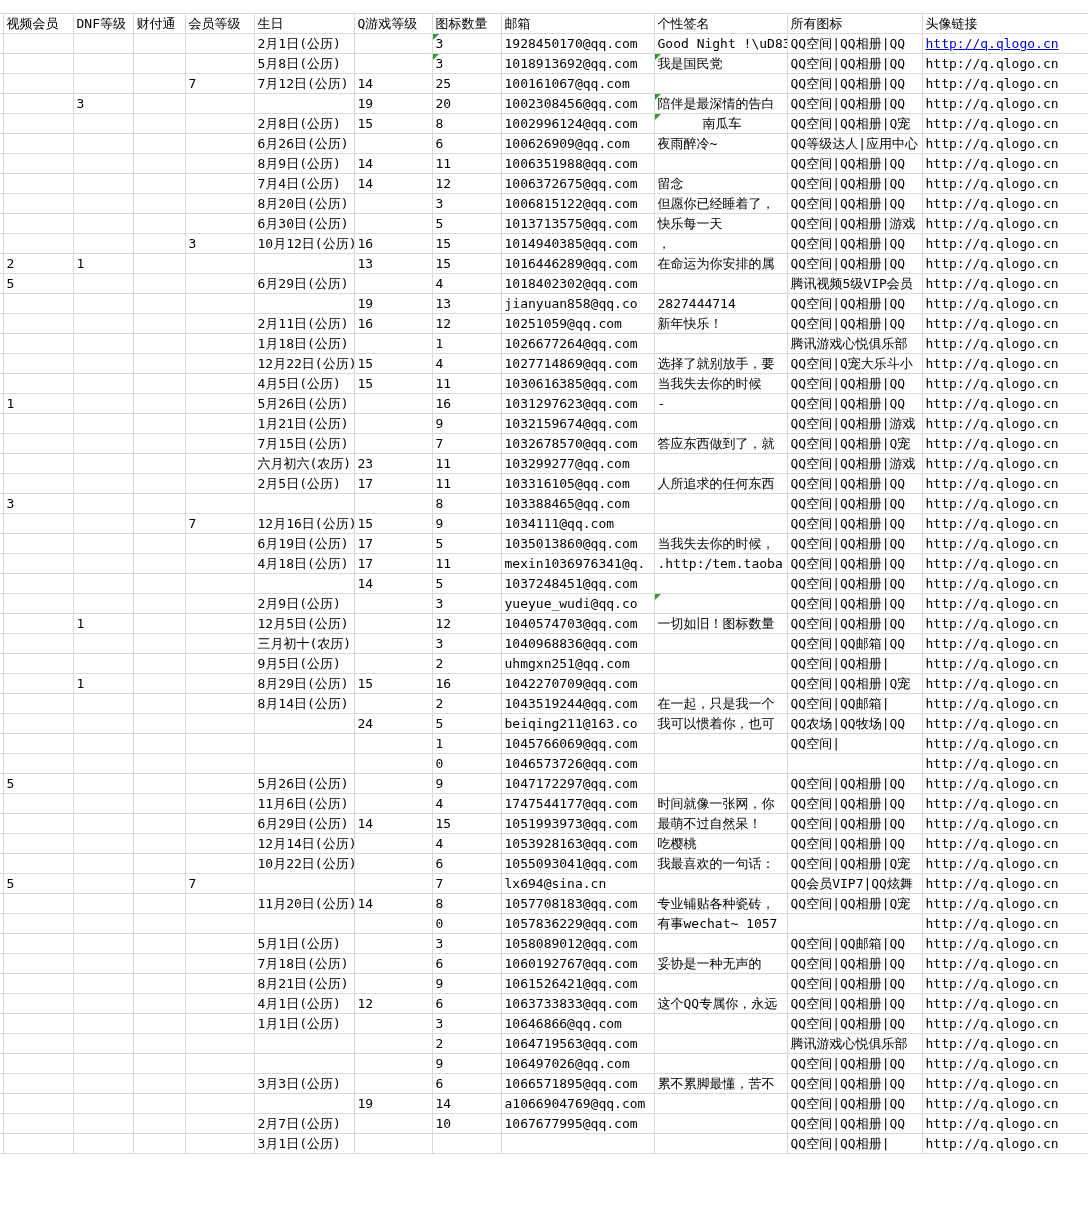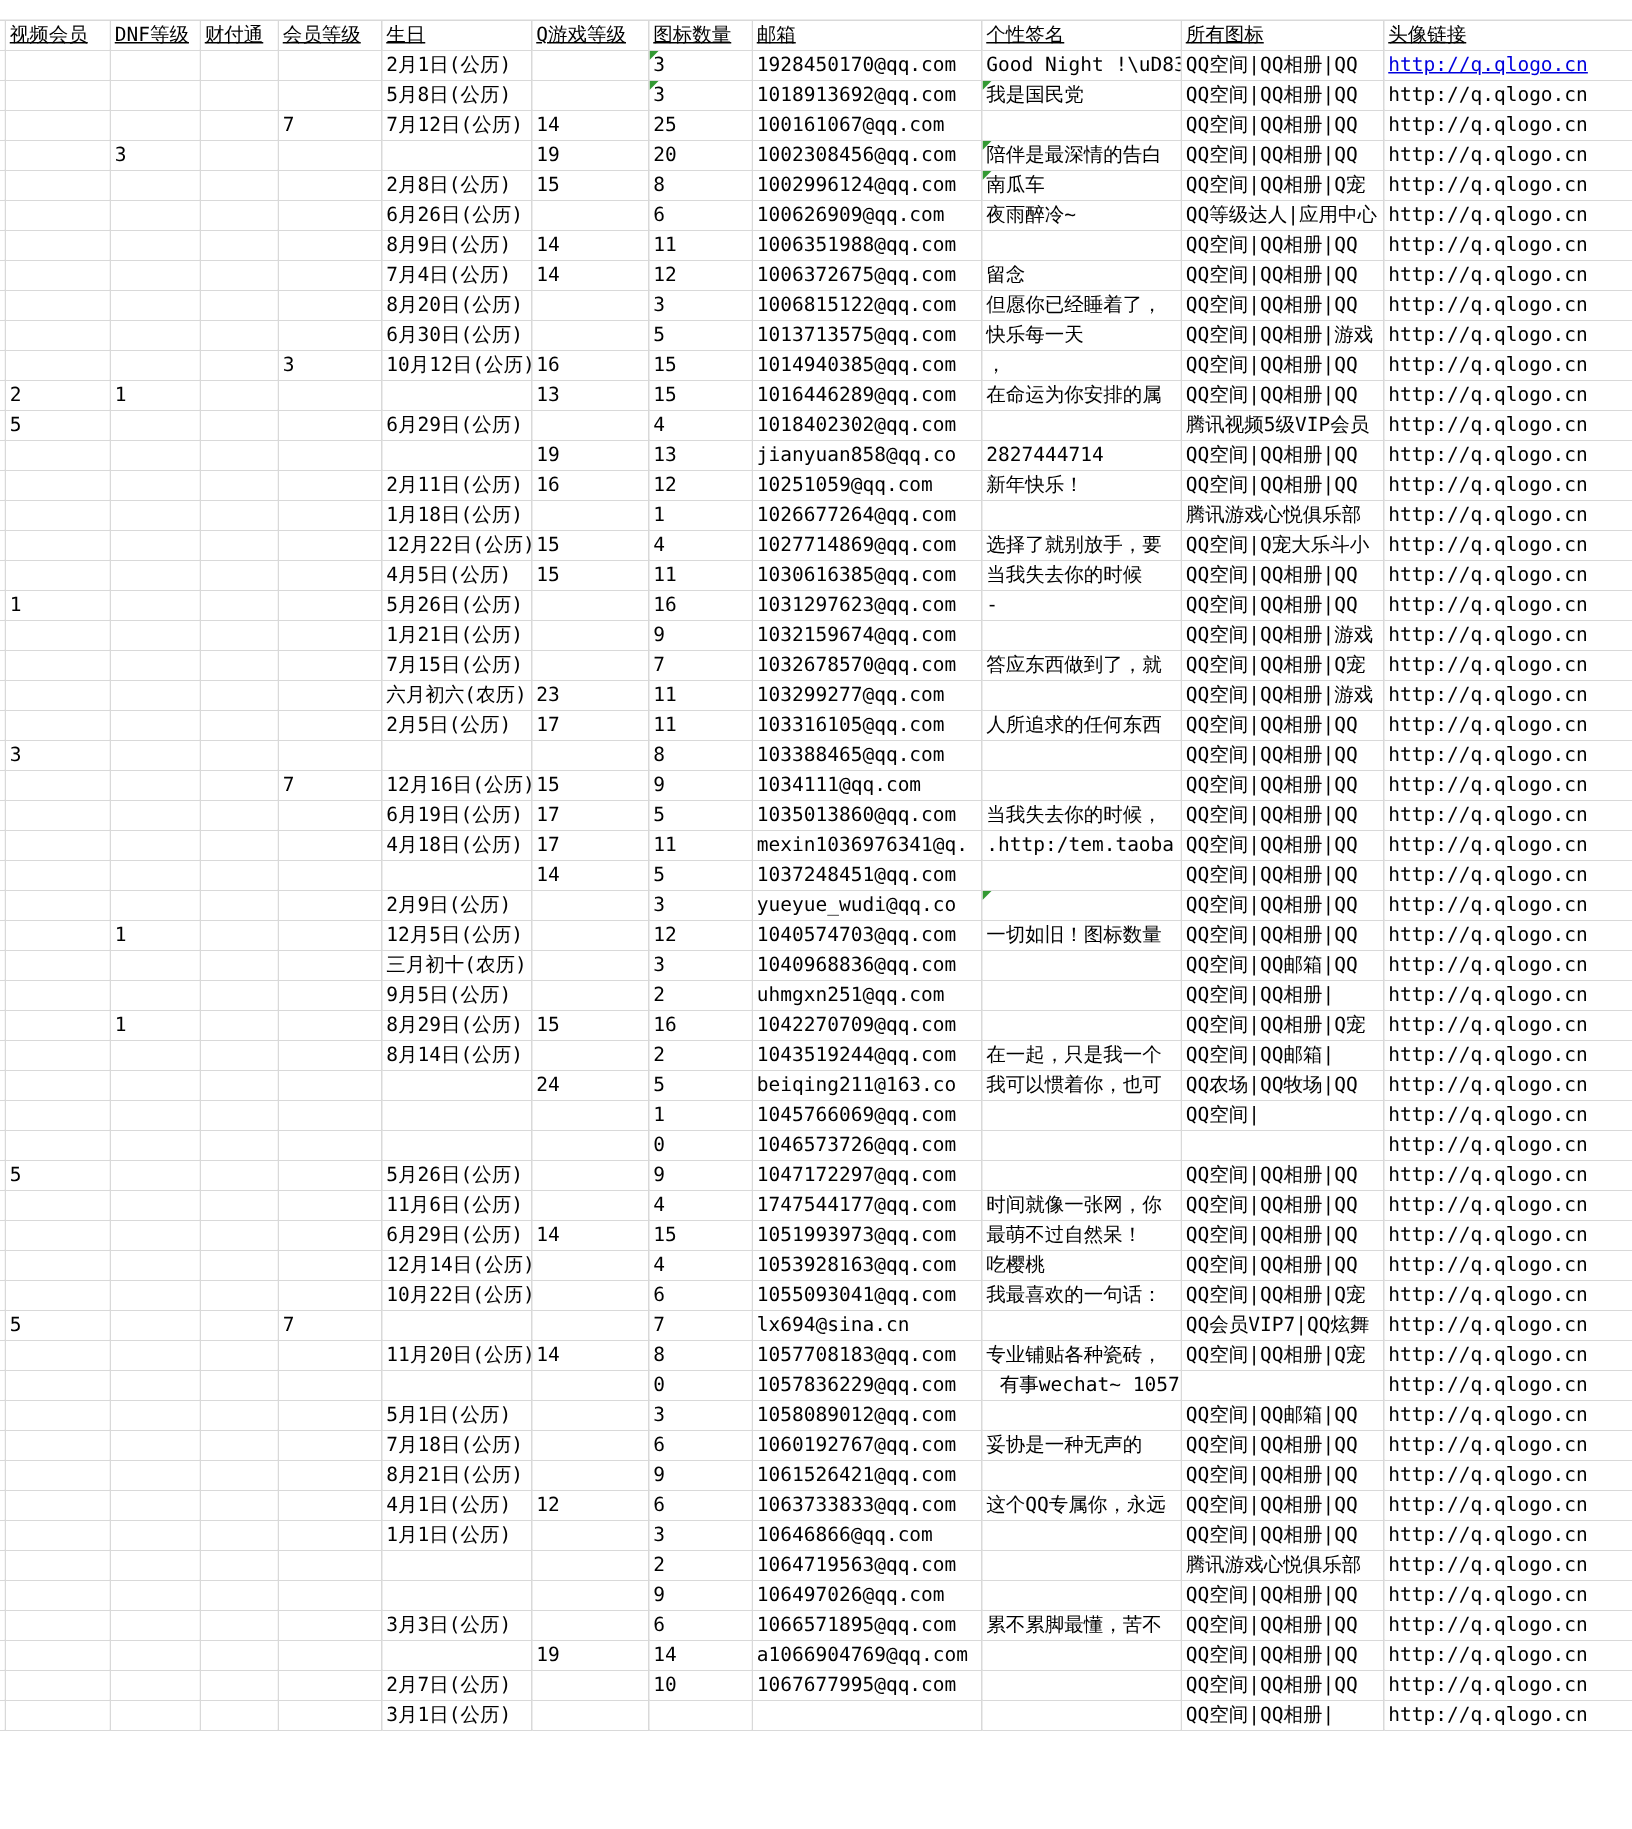--- a/index.html
+++ b/index.html
@@ -9,24 +9,24 @@
     font-size:13px;color:#000;
   }
   .strip{height:13px;border-bottom:1px solid #d9d9d9;background:#fff;}
   table.grid{border-collapse:collapse;table-layout:fixed;width:1088px;}
   table.grid td{
     border-right:1px solid #d9d9d9;border-bottom:1px solid #d9d9d9;
     height:19px;line-height:19px;padding:0 0 0 3px;margin:0;
     overflow:hidden;white-space:nowrap;vertical-align:middle;
     position:relative;background:#fff;
   }
-  table.grid tr.hdr td{height:19px;text-decoration:underline;}
+  table.grid tr.hdr td{height:19px;}
   td.s{padding:0;}
-  td.ar{text-align:left;padding-right:1px;}
-  td.ovf{overflow:visible;z-index:2;text-align:right;}
+  td.ar{text-align:center;padding-right:1px;}
+  td.ovf{overflow:visible;z-index:2;}
   td.tri::before{
     content:"";position:absolute;top:0;left:0;width:0;height:0;
     border-top:6px solid #339933;border-right:6px solid transparent;
   }
   td a{color:#0000dd;text-decoration:underline;cursor:pointer;}
 </style>
 </head>
 <body>
 
 <div class="sheet">

